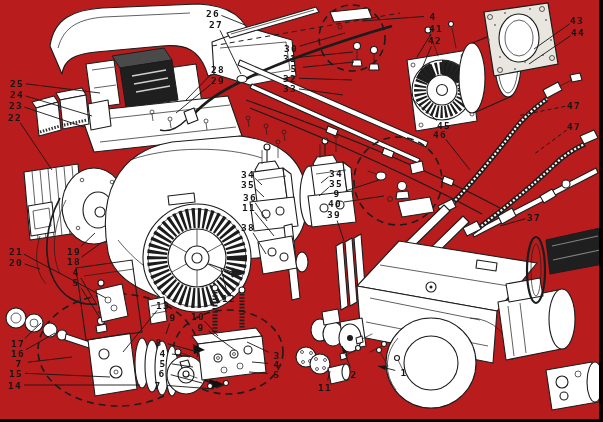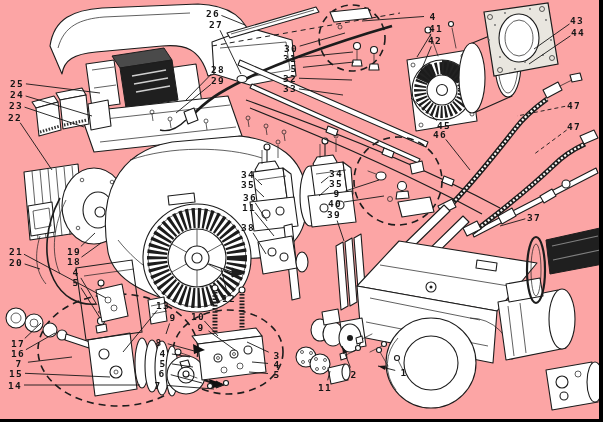--- a/index.html
+++ b/index.html
@@ -1,16 +1,16 @@
 <!DOCTYPE html>
 <html><head>
 <meta charset="utf-8">
 <style>
   html,body{margin:0;padding:0;background:#e8e8e8;}
-  .stage{width:603px;height:422px;position:relative;background:#fca5a5;overflow:hidden;
+  .stage{width:603px;height:422px;position:relative;background:#b91c1c;overflow:hidden;
          font-family:"DejaVu Sans Mono", monospace;}
   svg{position:absolute;left:0;top:0;}
   .ln{stroke:#1c1c1c;fill:none;stroke-width:1.1;stroke-linejoin:round;stroke-linecap:round;}
   .fw{fill:#ffffff;stroke:#1c1c1c;stroke-width:1.1;stroke-linejoin:round;}
   .fn{fill:none;stroke:#1c1c1c;stroke-width:1.1;}
   .thin{stroke-width:0.7;}
   .dk{fill:#1f1f1f;stroke:#1c1c1c;}
   .gy{fill:#e9e6df;stroke:#1c1c1c;stroke-width:1.2;}
   .dash{stroke-dasharray:7 5;stroke-width:1.6;}
 </style>

